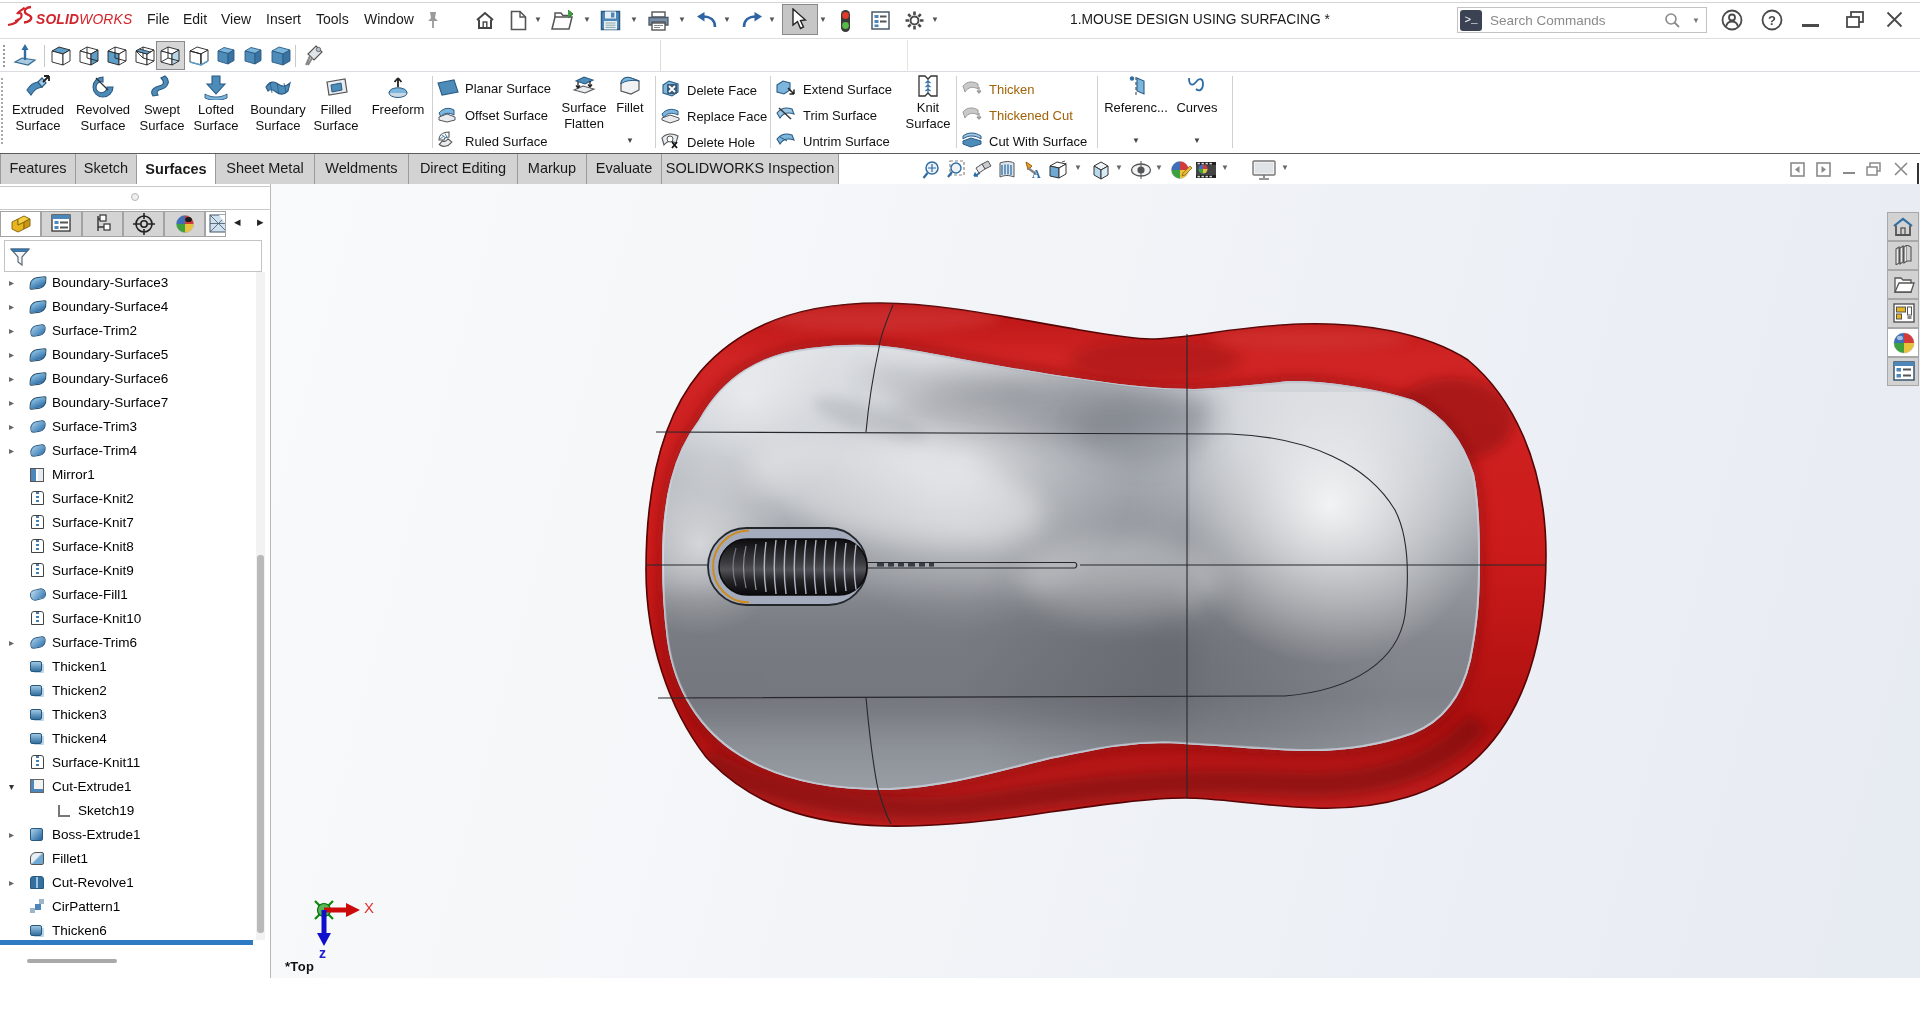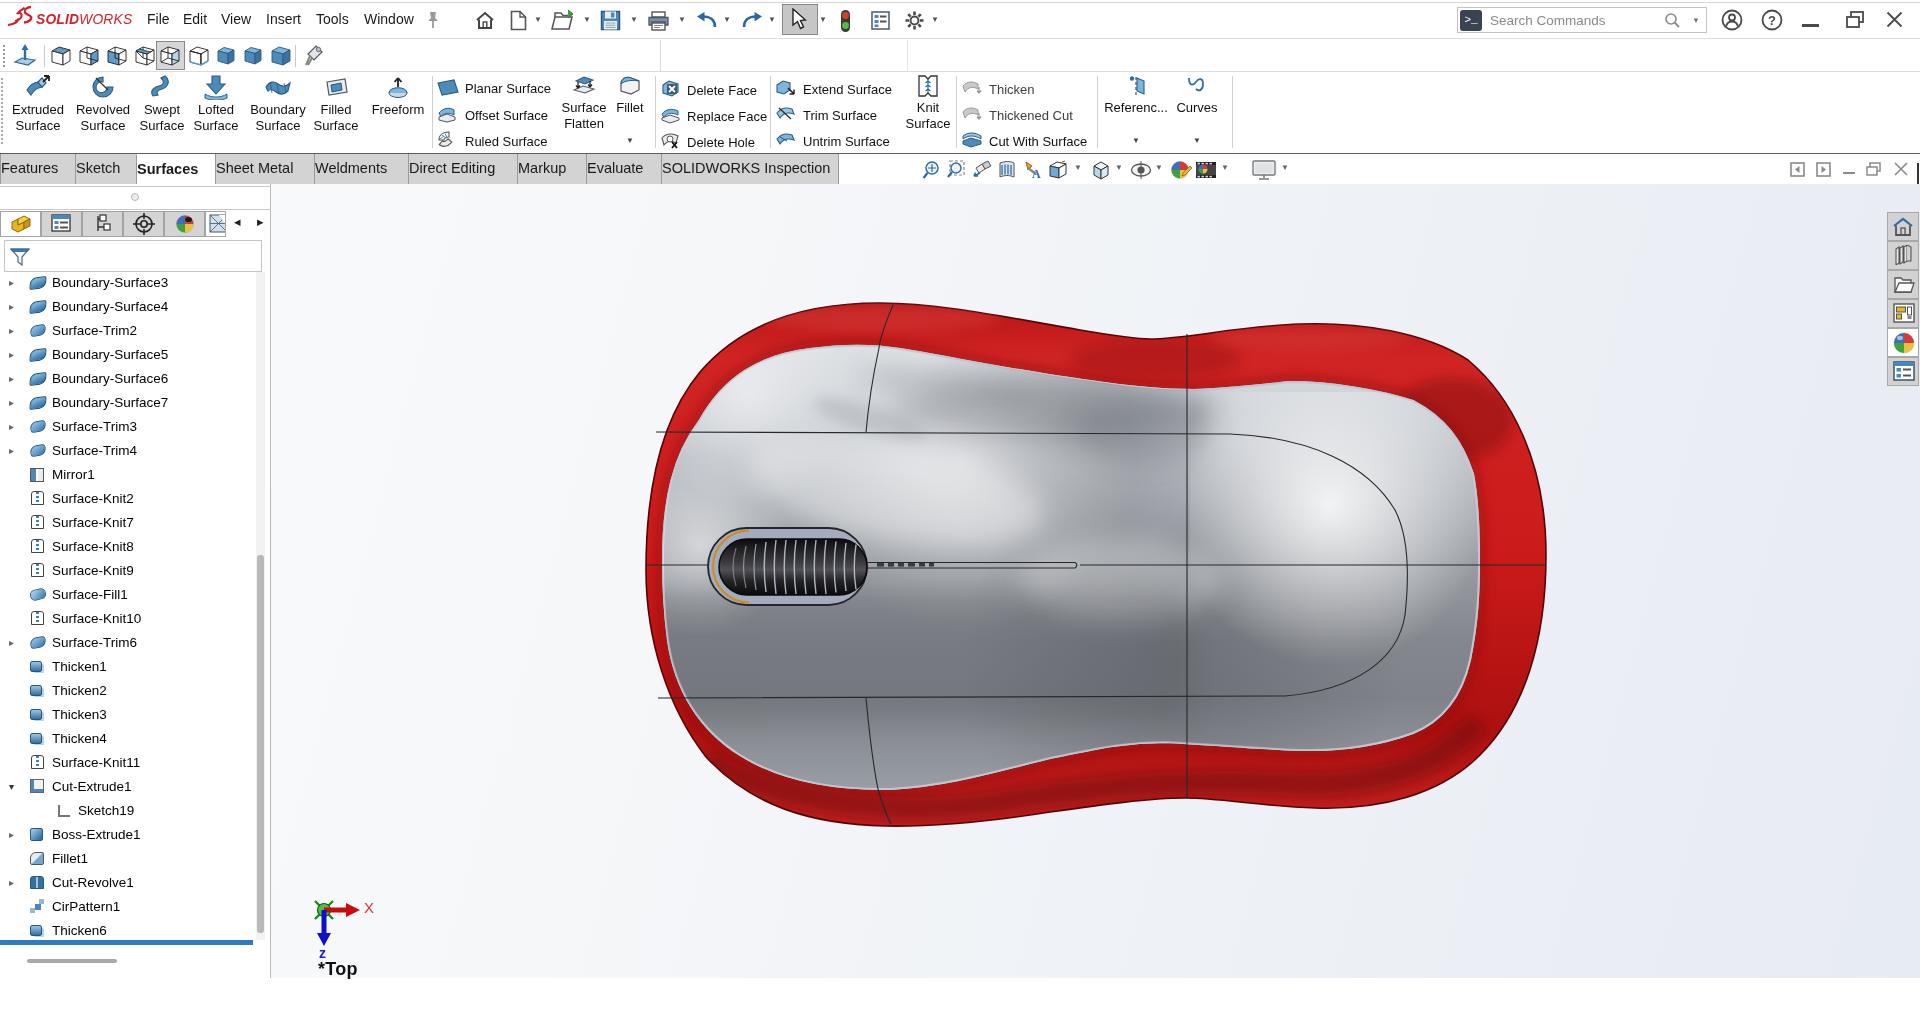--- a/index.html
+++ b/index.html
@@ -14,24 +14,24 @@
 
 #viewbar { position:absolute; left:0; top:39px; width:1920px; height:33px; background:#fff; border-bottom:1px solid #d9dce0; }
 
 #ribbon { position:absolute; left:0; top:72px; width:1920px; height:81px; background:#fff; }
 #ribbonline { position:absolute; left:0; top:153px; width:1920px; height:1px; background:#5c5c5c; }
 .bigbtn { position:absolute; top:2px; text-align:center; font-size:13px; color:#111; line-height:15.5px; }
 .bigbtn svg { display:block; margin:0 auto 2px auto; }
 .vsep { position:absolute; top:4px; height:72px; width:1px; background:#d0d0d0; }
 .smallrow { position:absolute; height:18px; font-size:13px; color:#111; line-height:18px; white-space:nowrap; }
 .smallrow svg { vertical-align:-3px; margin-right:6px; }
-.gray { color:#404040; }
+.gray { color:#a16207; }
 
 #tabrow { position:absolute; left:0; top:154px; width:1920px; height:30px; background:#fff; }
-.rtab { position:absolute; top:0; height:38px; background:#d3d3d3; border:1px solid #9b9b9b; border-top:none; color:#1a1a1a; font-size:14.5px; line-height:29px; }
+.rtab { position:absolute; top:0; height:38px; background:#d3d3d3; border:1px solid #9b9b9b; border-top:none; color:#1a1a1a; font-size:14.5px; text-align:center; line-height:29px; }
 .rtab.active { background:#fff; border:1px solid #9b9b9b; border-top:1px solid #fff; border-bottom:1px solid #fff; font-weight:bold; }
 
 #viewport { position:absolute; left:0; top:184px; width:1920px; height:794px;
   background:linear-gradient(105deg,#fafbfc 0%,#f5f7f9 35%,#eef1f6 65%,#e7ebf2 100%); }
 #lpanel { position:absolute; left:0; top:184px; width:271px; height:794px; background:#fff; border-right:1px solid #b8b8b8; }
 .ptab { position:absolute; top:27px; width:41px; height:26px; background:#d4d4d4; border:1px solid #a3a3a3; }
 .ptab.active { background:#fff; }
 #filterbox { position:absolute; left:4px; top:56px; width:258px; height:32px; background:#fff; border:1px solid #c4c4c4; }
 #tree { position:absolute; left:0; top:0; width:256px; bottom:0; font-size:13.5px; color:#000; }
 .trow { position:absolute; left:0; height:24px; line-height:24px; white-space:nowrap; }
@@ -172,20 +172,21 @@
         </svg>
       <div class="abs" style="left:1802px; top:24px; width:17px; height:2.5px; background:#4a4a4a;"></div>
       <svg class="abs" style="left:1846px; top:11px;" width="18" height="17" viewBox="0 0 18 17">
           <rect x="5" y="1" width="12" height="10" fill="none" stroke="#4a4a4a" stroke-width="1.8"></rect>
           <rect x="1" y="6" width="12" height="10" fill="#fff" stroke="#4a4a4a" stroke-width="1.8"></rect>
         </svg>
       <svg class="abs" style="left:1886px; top:11px;" width="17" height="17" viewBox="0 0 17 17">
           <path d="M1.5 1.5 L15.5 15.5 M15.5 1.5 L1.5 15.5" stroke="#4a4a4a" stroke-width="1.8"></path>
         </svg>
     </div>
+    <div class="abs" style="left:1040px; top:0; width:320px; height:39px; line-height:39px; font-size:13.8px; color:#1a1a1a; text-align:center; width:320px;">1.MOUSE DESIGN USING SURFACING *</div>
     <div id="searchbox" class="abs" style="left:1457px; top:7px; width:250px; height:26px; border:1px solid #c3c3c3; background:#fff;">
       <div class="abs" style="left:2px; top:2px; width:22px; height:21px; background:#3a4254; border-radius:3px; color:#fff; font-size:11px; line-height:21px; text-align:center; font-family:'Liberation Mono',monospace;">&gt;_</div>
       <div class="abs" style="left:32px; top:0; line-height:25px; font-size:13.5px; color:#8a8a8a;">Search Commands</div>
       <svg class="abs" style="left:205px; top:4px;" width="18" height="18" viewBox="0 0 18 18">
           <circle cx="8" cy="7" r="5" fill="none" stroke="#8a8a8a" stroke-width="1.6"></circle>
           <path d="M11.5 10.5 L16 15" stroke="#8a8a8a" stroke-width="1.8"></path>
         </svg>
       <div class="abs" style="left:234px; top:8px; font-size:8px; color:#777;">▼</div>
     </div>
   </div>
@@ -739,21 +740,21 @@
 
       <g>
         <path d="M315 901 L333 919 M333 901 L315 919" stroke="#0a8a0a" stroke-width="2.2" fill="none"></path>
         <circle cx="324" cy="910" r="6.5" fill="#58b858" stroke="#0a6a0a" stroke-width="1.2"></circle>
         <path d="M324 907.5 L346 907.5 L346 903 L360 910 L346 917 L346 912.5 L324 912.5 Z" fill="#cc0a0a"></path>
         <text x="364" y="913" font-size="15" fill="#e03030" font-family="Liberation Sans">X</text>
         <path d="M321.5 910 L321.5 933 L317 933 L324 946 L331 933 L326.5 933 L326.5 910 Z" fill="#1010cc"></path>
         <text x="319" y="958" font-size="14" fill="#2020d0" font-family="Liberation Sans" font-weight="bold">z</text>
       </g>
     </svg>
-    <div class="abs" style="left:285px; top:775px; font-size:18px; color:#111; font-weight:bold; letter-spacing:0.3px;margin-left:33px;">*Top</div>
+    <div class="abs" style="left:285px; top:775px; font-size:13px; color:#111; font-weight:bold; letter-spacing:0.3px;">*Top</div>
   </div>
 
   <div id="lpanel">
     <div class="abs" style="left:0; top:2px; width:271px; height:1px; background:#c9c9c9;"></div>
     <div class="abs" style="left:131px; top:9px; width:8px; height:8px; border:1px solid #b5b5b5; border-radius:50%; background:#eee;"></div>
     <div class="abs" style="left:0; top:25px; width:271px; height:1px; background:#c9c9c9;"></div>
     <div id="ptabs">
       <div class="ptab active" style="left:0;">
         <svg width="24" height="22" viewBox="0 0 24 22" style="margin:1px 0 0 7px;">
           <path d="M4 9 L10 6 L10 12 L16 9 L16 16 L10 19 L4 16 Z" fill="#e8b420" stroke="#8a6a10" stroke-width="1"></path>

